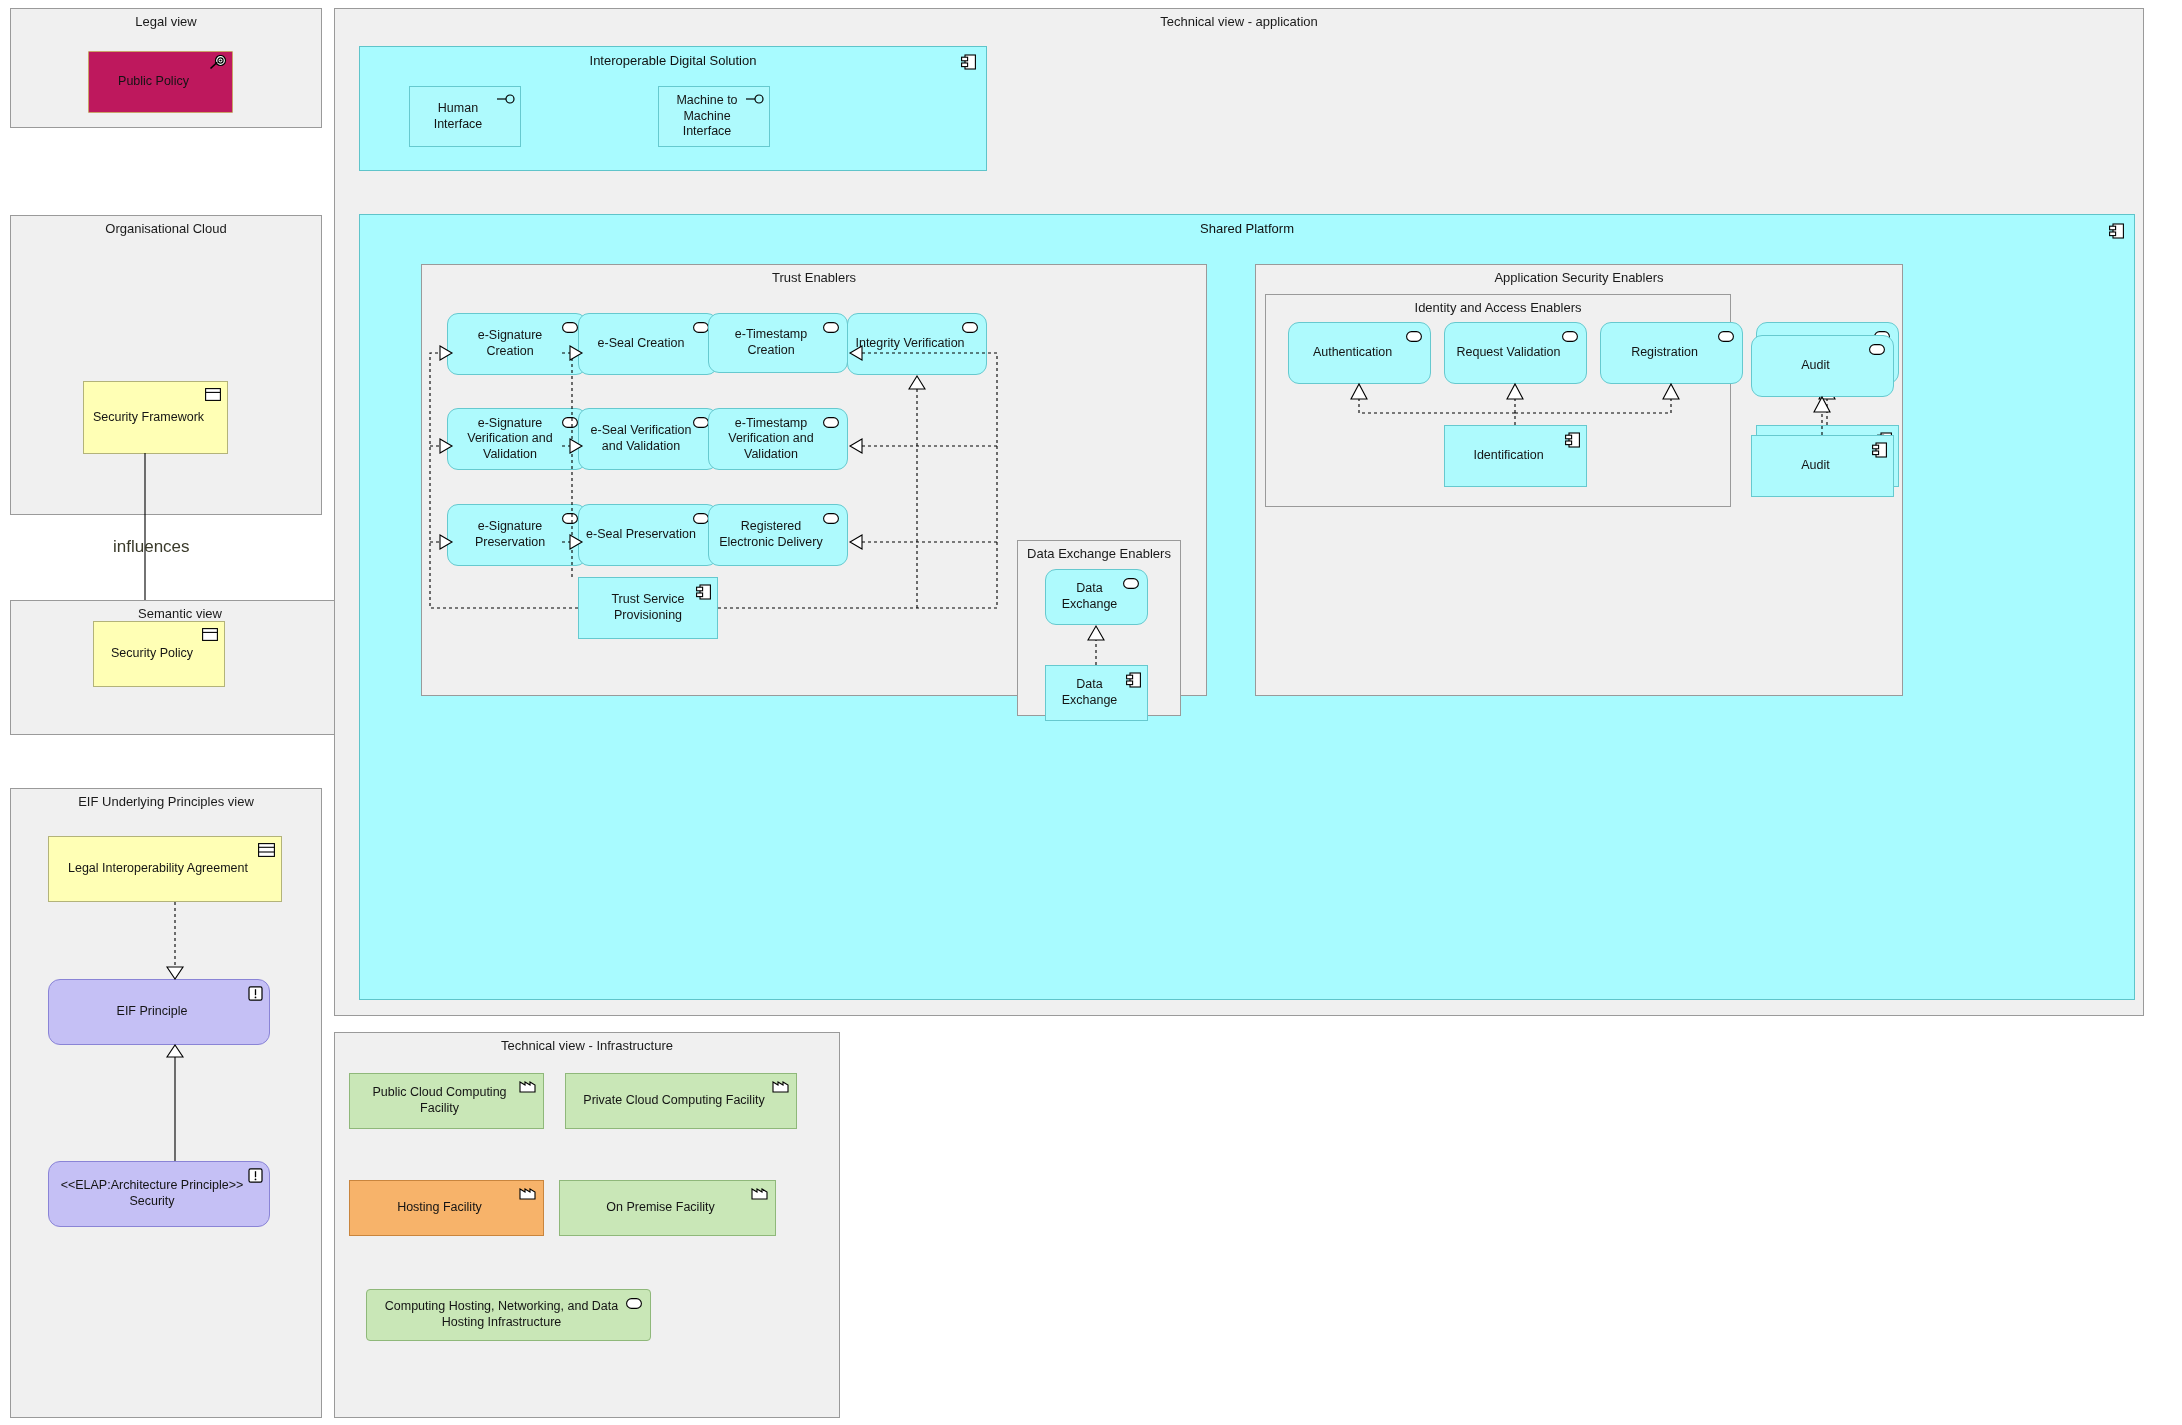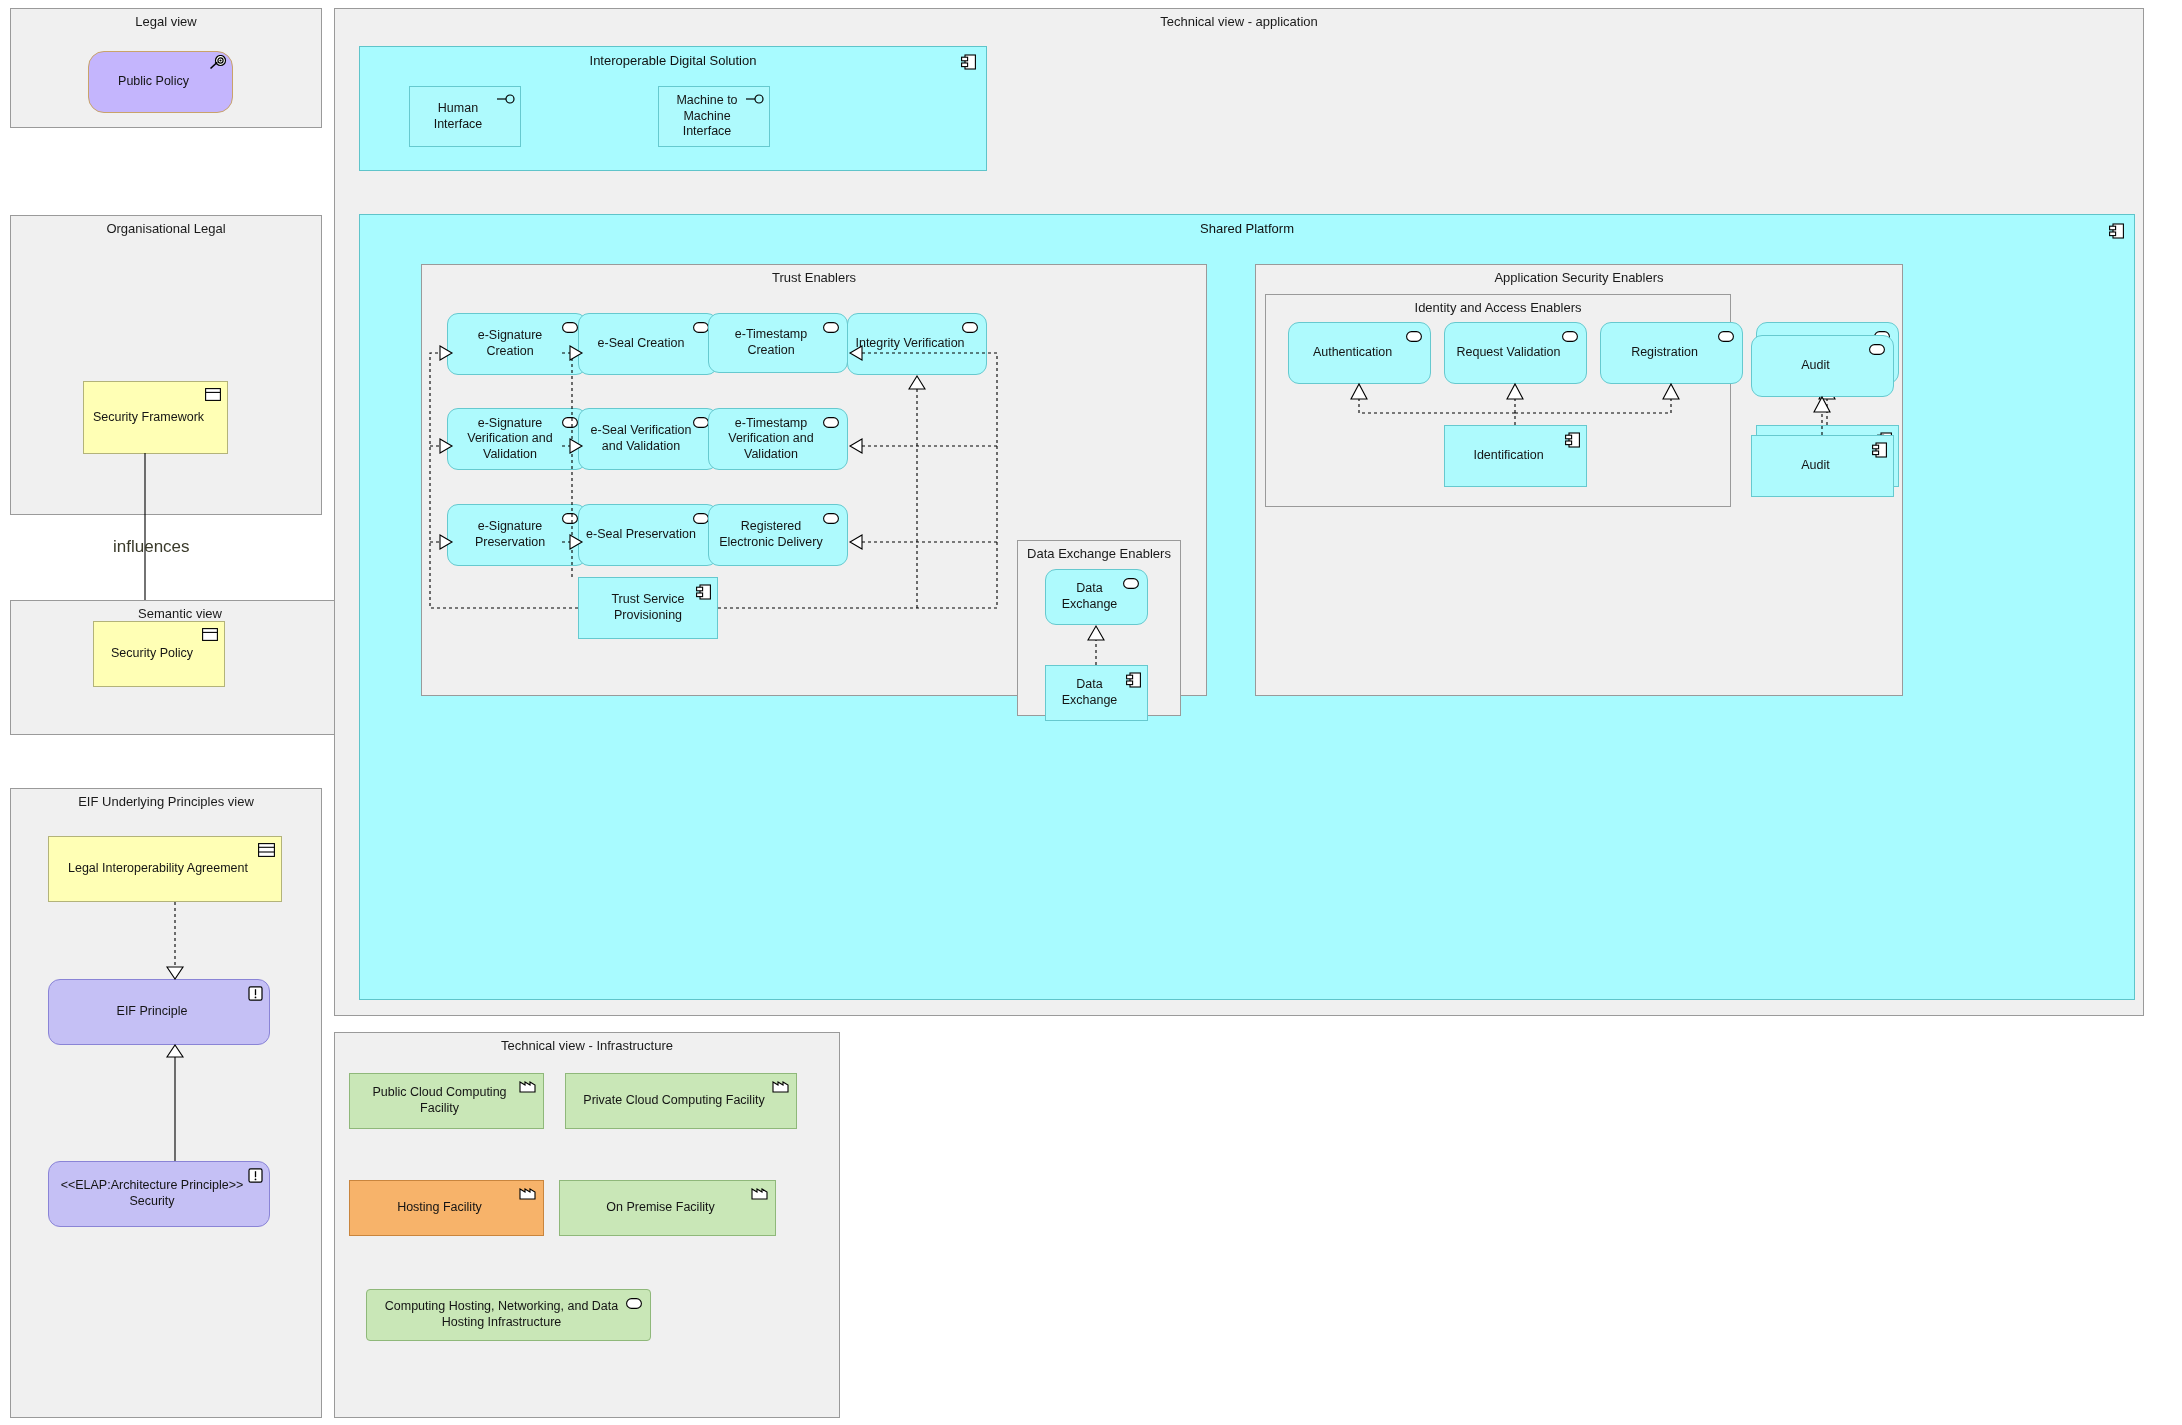--- a/index.html
+++ b/index.html
@@ -23,21 +23,21 @@
   .app-comp{background:#aefafd;border:1px solid #66c9cf;border-radius:0;}
   
   .cyan-group{position:absolute;background:#a8fbff;border:1px solid #5fc4ca;box-sizing:border-box;}
   .cyan-group-title{position:absolute;top:6px;left:0;width:100%;text-align:center;font-size:13px;color:#111;}
 
   
   .biz{background:#ffffb5;border:1px solid #b3b37a;border-radius:0;}
   
   .biz-contract{background:#ffffb5;border:1px solid #b3b37a;}
   
-  .policy{background:#c4b5fd;border:1px solid #c9a36a;border-radius:16px;}
+  .policy{background:#be185d;border:1px solid #c9a36a;border-radius:1px;}
   
   .principle{background:#c5c0f5;border:1px solid #8a84d6;border-radius:12px;}
   
   .node{background:#c9e7b7;border:1px solid #8fb87a;border-radius:0;}
   .node-orange{background:#f7b36a;border:1px solid #c9853d;border-radius:0;}
   .tech-service{background:#c9e7b7;border:1px solid #8fb87a;border-radius:4px;}
 
   
   .badge{position:absolute;top:5px;right:5px;width:16px;height:12px;pointer-events:none;}
   .badge svg{display:block;}
@@ -64,21 +64,21 @@
           <circle cx="12.5" cy="5.5" r="2.6" fill="#fff" stroke="#000" stroke-width="1.2"></circle>
           <circle cx="12.5" cy="5.5" r="1.1" fill="#000"></circle>
           <path d="M2.5,13.5 L9,7.5" stroke="#000" stroke-width="1.6"></path>
           <path d="M9.4,7.1 L6.6,7.6 L8.9,9.4 Z" fill="#000"></path>
         </svg>
       </span>
     </div>
   </div>
 
   <div class="view-box" style="left:10px;top:215px;width:312px;height:300px;">
-    <div class="view-title">Organisational Legal</div>
+    <div class="view-title">Organisational Cloud</div>
     <div class="el biz" style="left:72px;top:165px;width:145px;height:73px;">
       <span>Security Framework</span>
       <span class="badge" style="top:6px;right:6px;width:16px;height:13px;">
         <svg width="16" height="13" viewBox="0 0 16 13">
           <rect x="0.6" y="0.6" width="14.8" height="11.8" fill="#fff" stroke="#000" stroke-width="1.1"></rect>
           <line x1="0.6" y1="4.4" x2="15.4" y2="4.4" stroke="#000" stroke-width="1.1"></line>
         </svg>
       </span>
     </div>
   </div>

